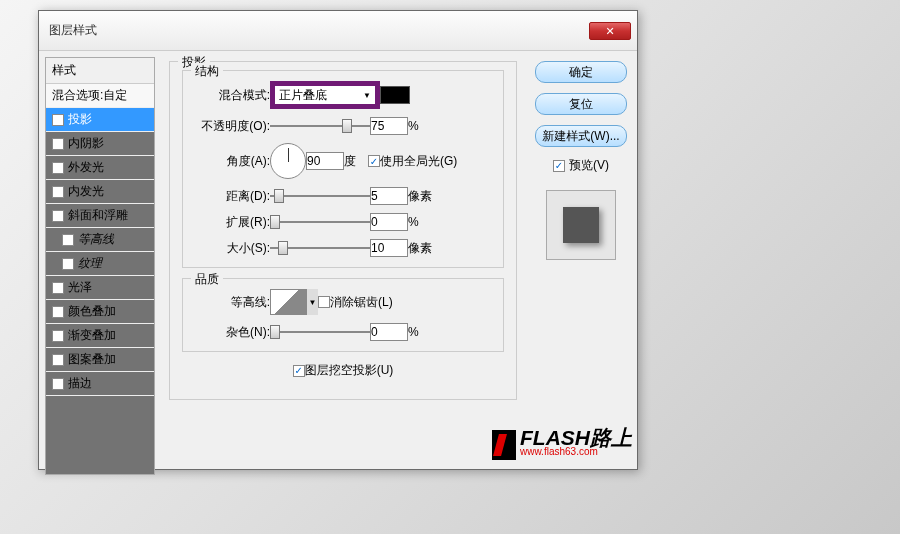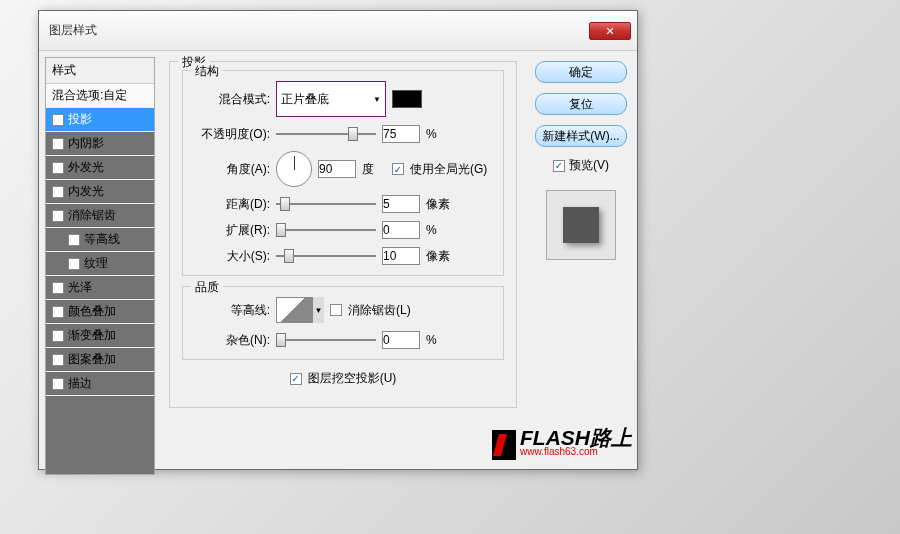--- a/index.html
+++ b/index.html
@@ -7,32 +7,32 @@
 .dialog { position: absolute; left: 38px; top: 10px; width: 600px; height: 460px; background: #f0f0f0; border: 1px solid #6a6a6a; box-shadow: 2px 2px 10px rgba(0,0,0,0.3); }
 .titlebar { background: linear-gradient(to bottom, #fdfdfd 0%, #ebebeb 100%); height: 40px; display: flex; align-items: center; padding: 0 6px; border-bottom: 1px solid #ccc; }
 .titlebar-title { flex: 1; padding-left: 4px; color: #333; }
 .close-btn { width: 42px; height: 18px; background: linear-gradient(to bottom, #e46666 0%, #c83030 50%, #b02020 100%); border-radius: 2px; color: #fff; text-align: center; line-height: 16px; font-size: 11px; cursor: pointer; border: 1px solid #a01818; }
 .dialog-body { display: flex; height: calc(100% - 28px); padding: 6px; gap: 6px; }
 .sidebar { width: 110px; border: 1px solid #aaa; background: #737373; display: flex; flex-direction: column; }
 .sidebar-header { background: #f0f0f0; border-bottom: 1px solid #ccc; padding: 4px 6px; }
 .sidebar-item { padding: 3px 6px; display: flex; align-items: center; gap: 4px; cursor: pointer; border-bottom: 1px solid #eee; }
 .sidebar-item.blend { background: #f8f8f8; }
 .sidebar-item.selected { background: #3399ff; color: #fff; }
-.sidebar-item.indent { padding-left: 22px; }
+.sidebar-item.indent { padding-left: 16px; font-style: italic; }
 .cb { width: 12px; height: 12px; border: 1px solid #888; background: #fff; display: inline-flex; align-items: center; justify-content: center; font-size: 10px; color: #0066cc; }
 .cb.checked::after { content: "✓"; }
 .cb.checked2::after { content: "✓"; color: #fff; }
 .main { flex: 1; padding: 4px 8px; }
 .fieldset { border: 1px solid #ccc; padding: 8px 12px 12px; margin-bottom: 8px; position: relative; }
 .fieldset-title { position: absolute; top: -8px; left: 8px; background: #f0f0f0; padding: 0 4px; }
 .group-label { position: absolute; top: -8px; left: 8px; background: #f0f0f0; padding: 0 4px; }
 .group { border: 1px solid #ccc; padding: 10px 12px; margin-bottom: 10px; position: relative; }
-.row { display: flex; align-items: center; gap: 6px; margin-bottom: 8px; }
+.row { display: flex; align-items: center; gap: 0; margin-bottom: 8px; }
 .row-label { width: 75px; text-align: right; }
-.select { border: 1px solid #701a75; background: #fff; height: 36px; padding: 0 4px; display: flex; align-items: center; justify-content: space-between; width: 110px; }
+.select { border: 5px solid #701a75; background: #fff; height: 28px; padding: 0 4px; display: flex; align-items: center; justify-content: space-between; width: 110px; }
 .select-arrow { font-size: 8px; }
 .color-swatch { width: 30px; height: 18px; background: #000; border: 1px solid #555; }
 .slider { flex: 1; height: 16px; position: relative; display: flex; align-items: center; max-width: 100px; }
 .slider-track { height: 2px; background: #888; width: 100%; position: relative; }
 .slider-thumb { position: absolute; width: 10px; height: 14px; background: linear-gradient(to bottom, #fafafa, #ccc); border: 1px solid #777; top: -6px; }
 .num-input { width: 38px; height: 18px; border: 1px solid #888; background: #fff; text-align: left; line-height: 16px; }
 .unit { width: 24px; }
 .angle-dial { width: 36px; height: 36px; border: 1px solid #888; border-radius: 50%; background: #fff; position: relative; }
 .angle-hand { position: absolute; width: 1px; height: 14px; background: #333; left: 50%; top: 4px; transform-origin: bottom center; }
 .contour-swatch { width: 36px; height: 26px; border: 1px solid #888; background: linear-gradient(135deg, #fff 0%, #fff 48%, #888 48%, #888 100%); display: flex; }
@@ -73,21 +73,21 @@
       <div class="sidebar-item">
         <span class="cb"></span>
         <span>外发光</span>
       </div>
       <div class="sidebar-item">
         <span class="cb"></span>
         <span>内发光</span>
       </div>
       <div class="sidebar-item">
         <span class="cb"></span>
-        <span>消除锯齿</span>
+        <span>斜面和浮雕</span>
       </div>
       <div class="sidebar-item indent">
         <span class="cb"></span>
         <span>等高线</span>
       </div>
       <div class="sidebar-item indent">
         <span class="cb"></span>
         <span>纹理</span>
       </div>
       <div class="sidebar-item">

